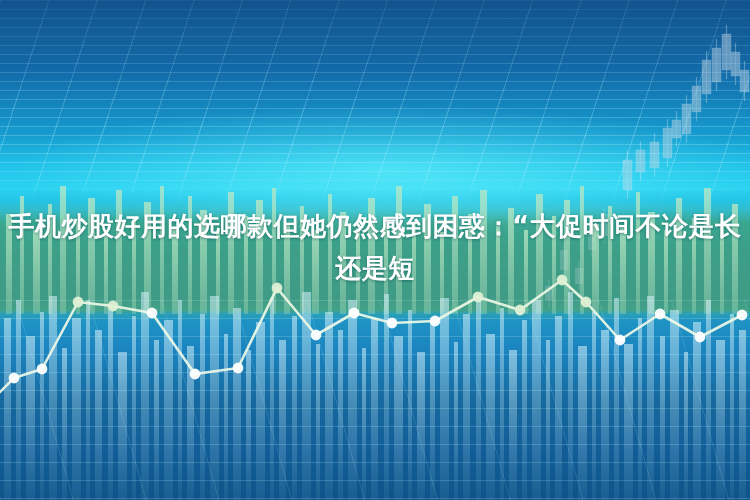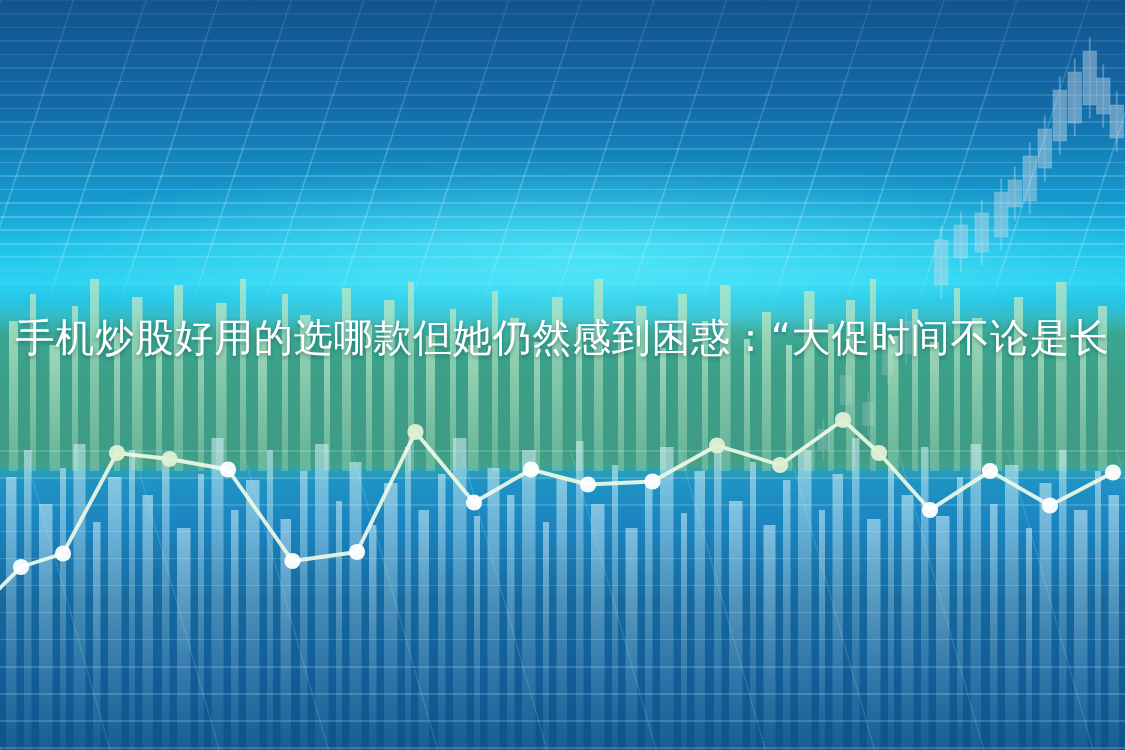--- a/index.html
+++ b/index.html
@@ -97,21 +97,21 @@
   }
 
   svg.layer{display:block;}
 
   
   #headline{
     position:absolute;
     left:0;right:0;top:205px;
     text-align:center;
     color:#ffffff;
-    font-weight:normal;
+    font-weight:bold;
     font-size:26px;
     line-height:42px;
     letter-spacing:.5px;
     padding:0 8px;
     box-sizing:border-box;
     text-shadow:0 1px 3px rgba(0,60,70,.45);
     font-family:"DejaVu Sans","Liberation Sans",sans-serif;
     white-space:normal;
     word-break:break-all;
   }
@@ -328,15 +328,16 @@
         <circle cx="586" cy="302" r="5.4" fill="#dff0d4" fill-opacity=".95"></circle>
         <circle cx="620" cy="340" r="5.4" fill="#ffffff" fill-opacity=".95"></circle>
         <circle cx="660" cy="314" r="5.4" fill="#ffffff" fill-opacity=".95"></circle>
         <circle cx="700" cy="337" r="5.4" fill="#ffffff" fill-opacity=".95"></circle>
         <circle cx="742" cy="315" r="5.4" fill="#ffffff" fill-opacity=".95"></circle>
       </g>
     </svg>
 
   <div id="headline">
     <span>手机炒股好用的选哪款但她仍然感到困惑：“大促时间不论是长</span><br>
+    <span>还是短</span>
   </div>
 
 </div>
 
 </body></html>

